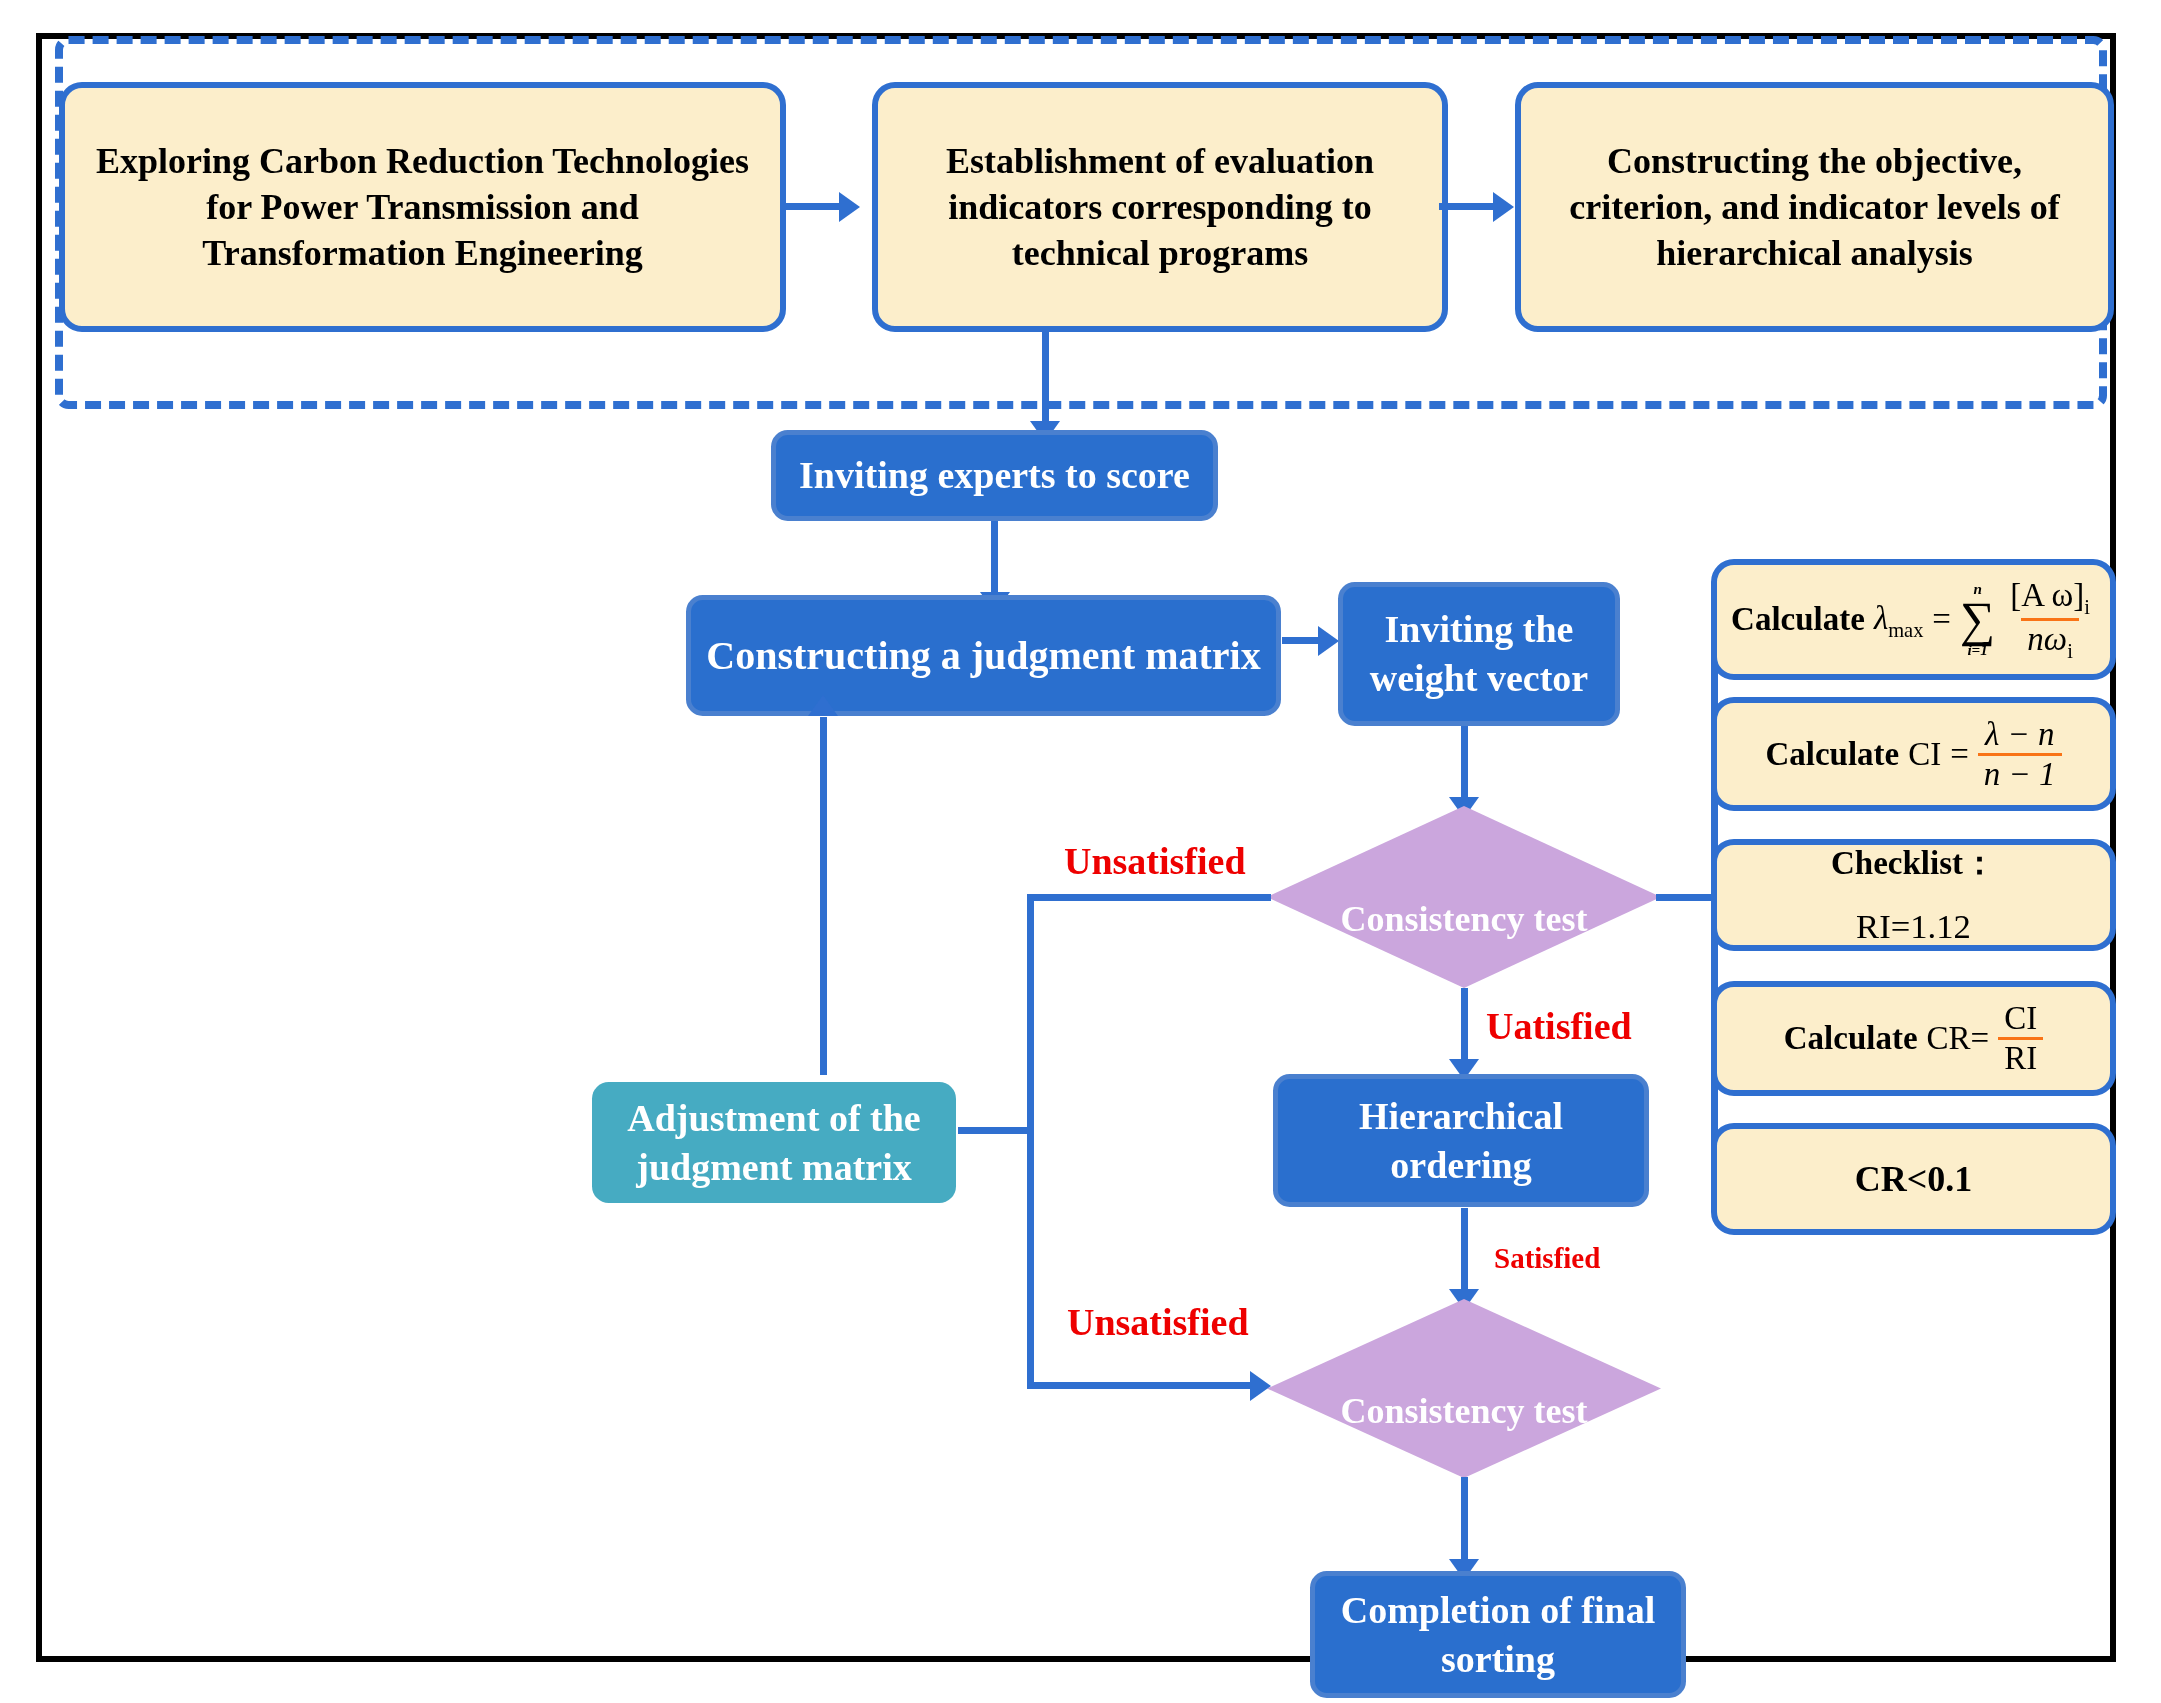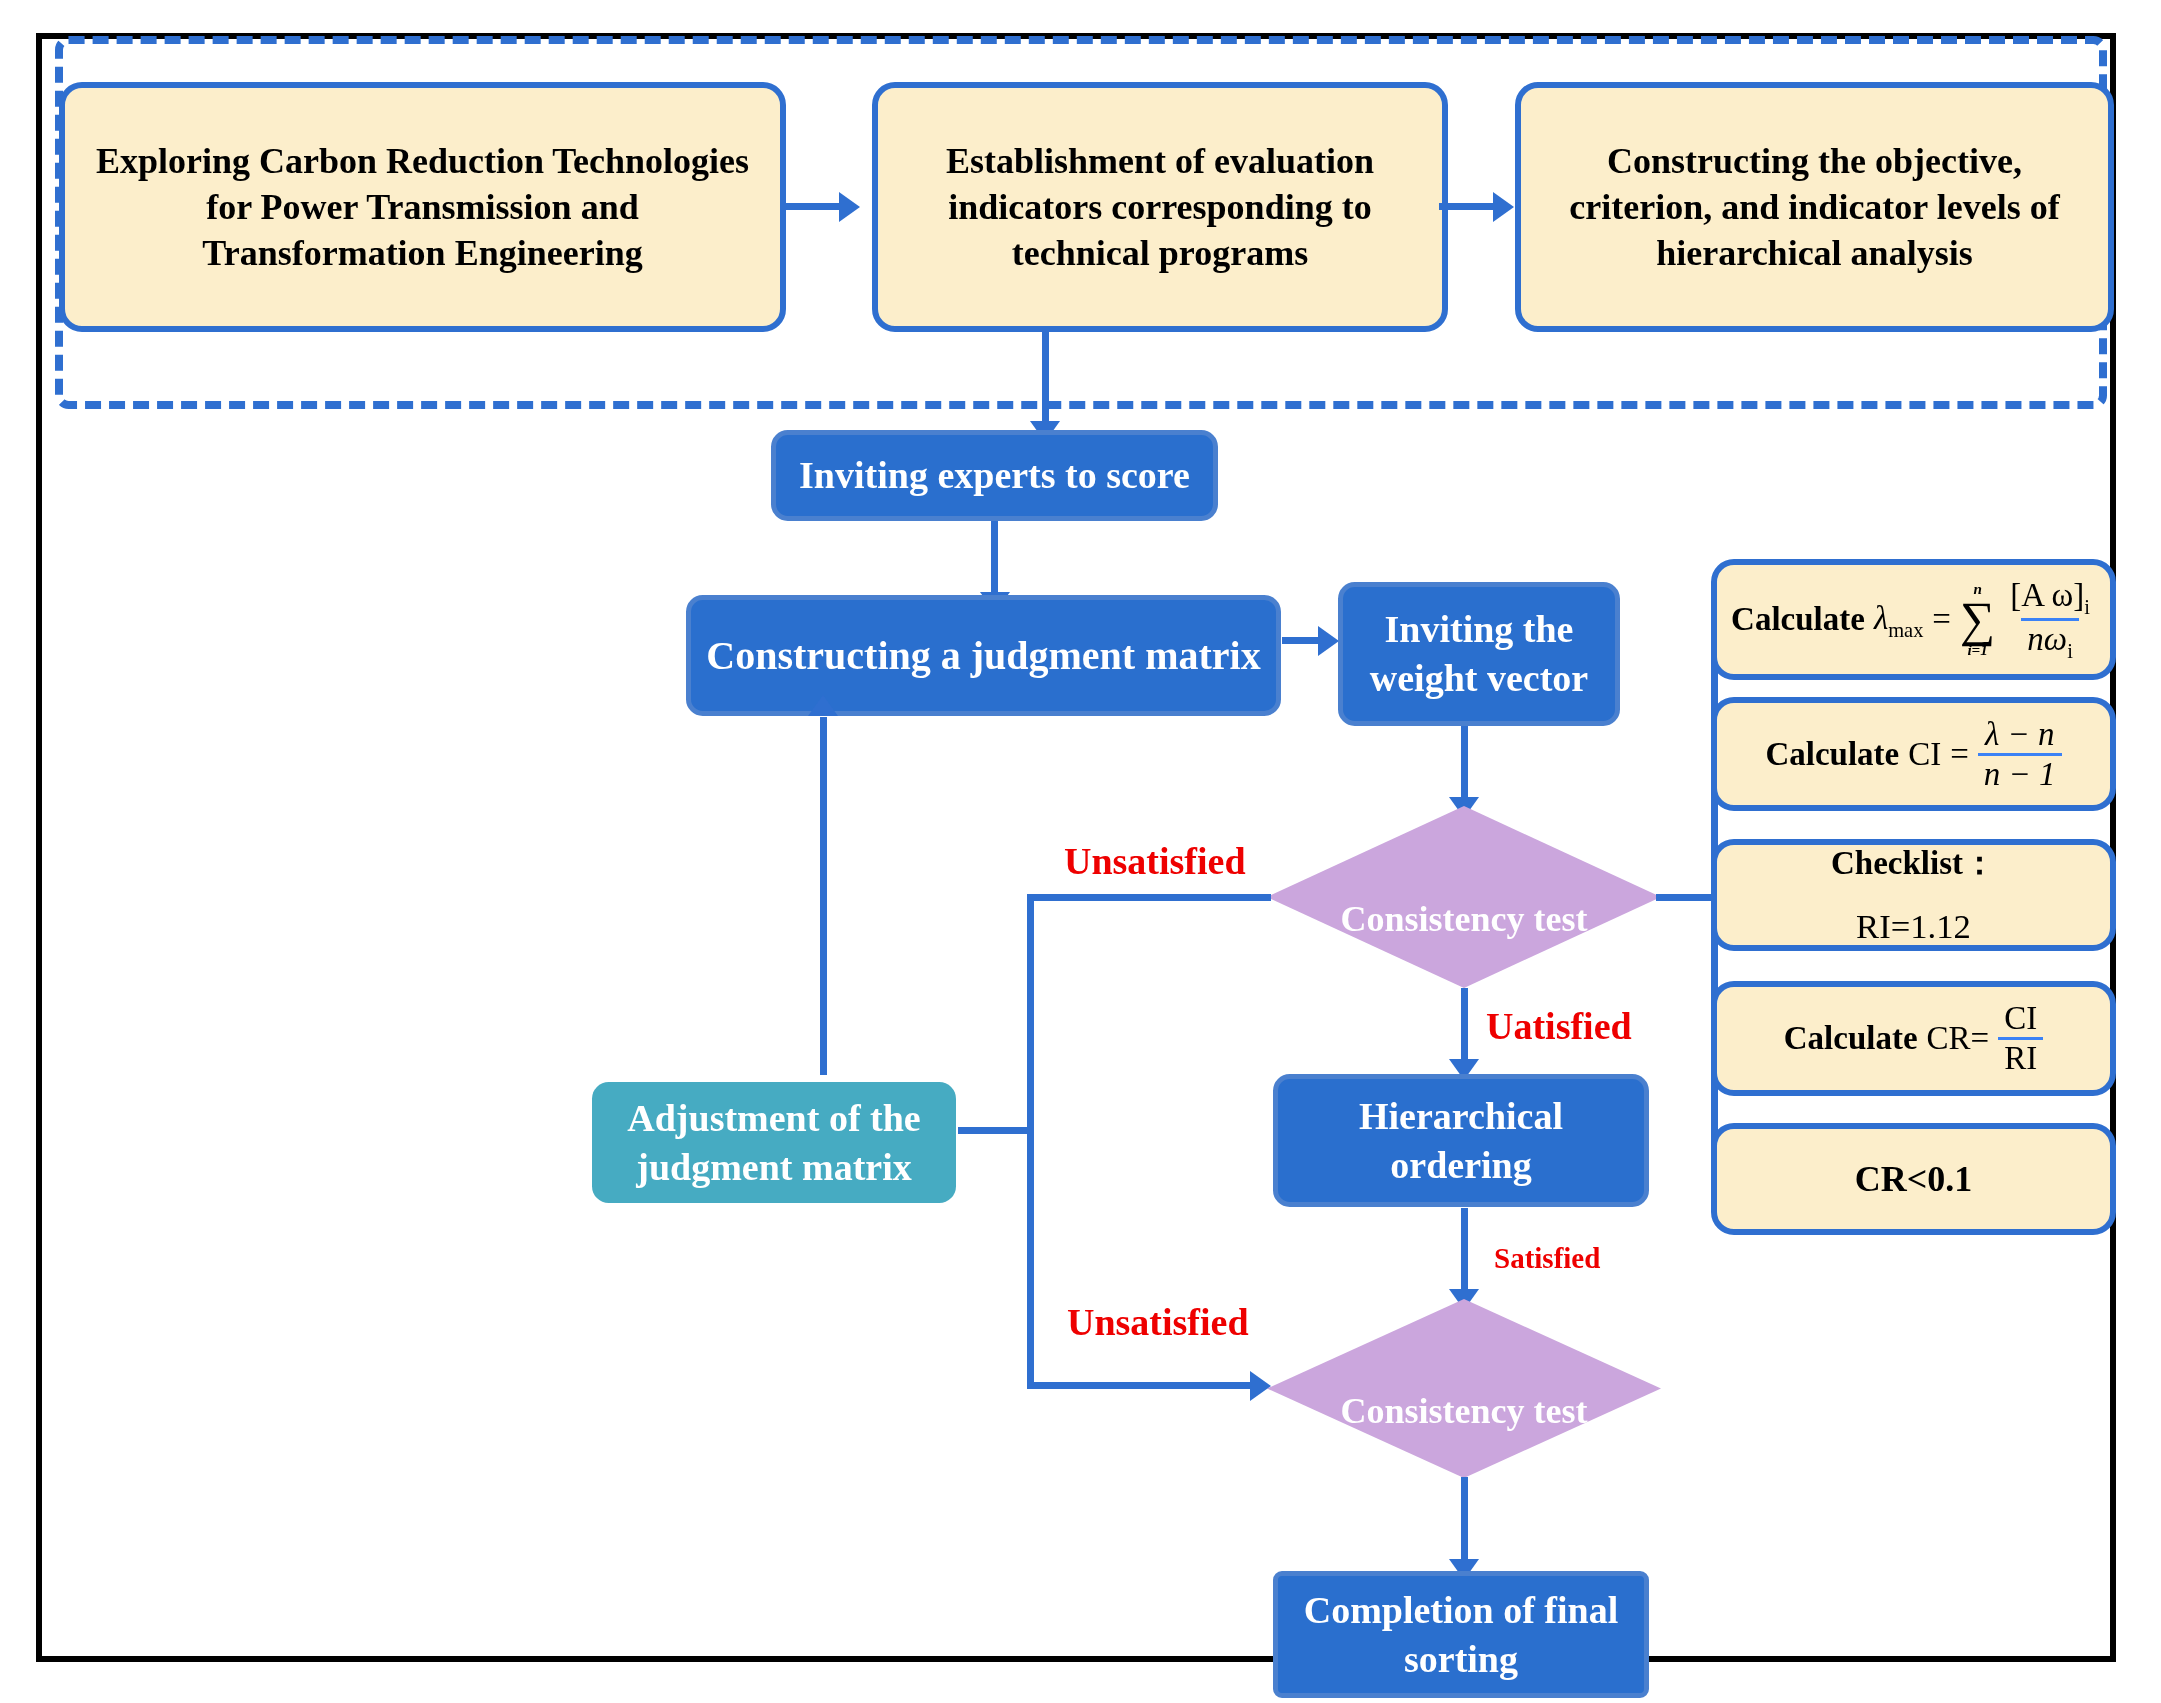--- a/index.html
+++ b/index.html
@@ -127,21 +127,21 @@
   .mup  { font-style: normal; font-weight: normal; }
   .frac {
     display: inline-flex;
     flex-direction: column;
     align-items: center;
     justify-content: center;
     vertical-align: middle;
     line-height: 1.12;
   }
   .frac .num { padding: 0 6px; }
-  .frac .den { padding: 0 6px; border-top: 3px solid #3b82f6; }
+  .frac .den { padding: 0 6px; border-top: 3px solid #f97316; }
   .sub {
     font-size: 0.62em;
     vertical-align: sub;
     font-style: normal;
   }
   .sumblk {
     display: inline-flex;
     flex-direction: column;
     align-items: center;
     line-height: 0.95;
@@ -243,21 +243,21 @@
   <div class="edge-label" style="left:1067px; top:1300px; font-size:38px;">
     <span>Unsatisfied</span>
   </div>
   <div class="vline" style="left:1027px; top:1127px; height:255px;"></div>
   <div class="hline" style="left:1027px; top:1382px; width:229px;"></div>
   <div class="arrow arrow-right" style="left:1250px; top:1371px;"></div>
 
   <div class="vline" style="left:1461px; top:1477px; height:92px;"></div>
   <div class="arrow arrow-down" style="left:1449px; top:1559px;"></div>
 
-  <div class="node node-blue" style="left:1273px; top:1571px; width:376px; height:127px; font-size:38px; padding:0 8px;border-radius:9px;">
+  <div class="node node-blue" style="left:1310px; top:1571px; width:376px; height:127px; font-size:38px; padding:0 8px;">
     <span>Completion of final sorting</span>
   </div>
 
   <div class="hline" style="left:1656px; top:894px; width:61px;"></div>
 
   <div class="vline" style="left:1711px; top:582px; height:605px;"></div>
 
   <div class="hline" style="left:1711px; top:582px; width:85px;"></div>
   <div class="hline" style="left:1711px; top:750px; width:85px;"></div>
   <div class="hline" style="left:1711px; top:894px; width:85px;"></div>

